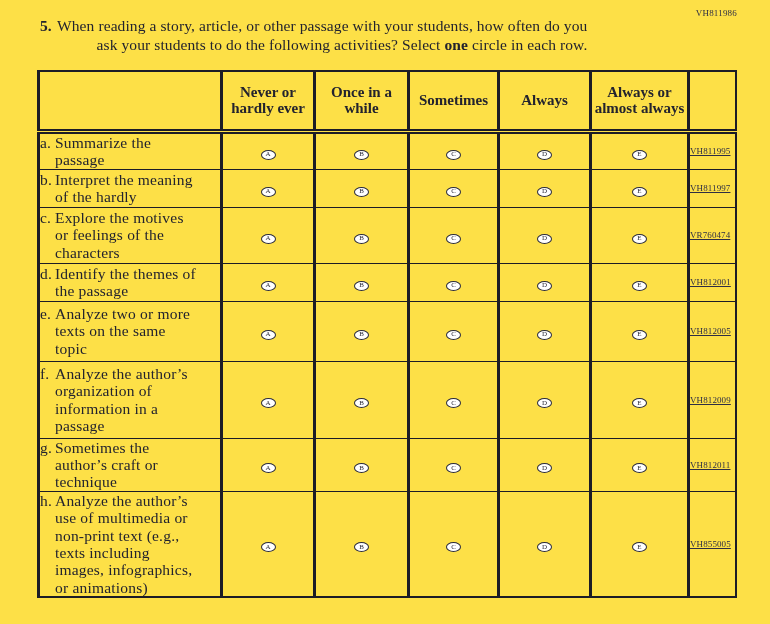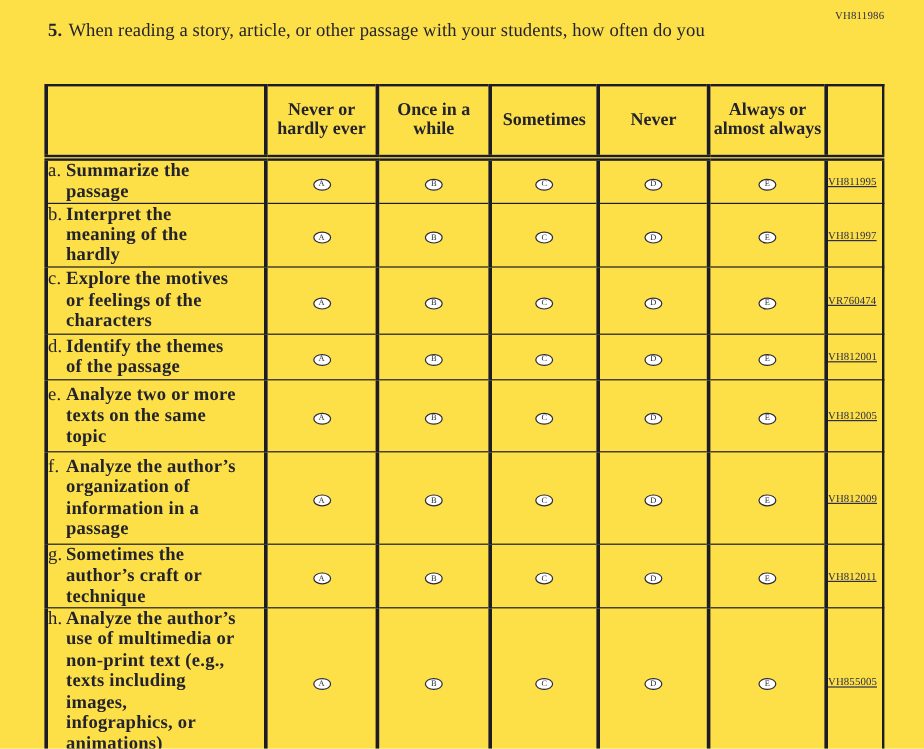--- a/index.html
+++ b/index.html
@@ -66,21 +66,21 @@
   }
   td.stem {
     vertical-align: top;
     font-size: 15.5px;
     line-height: 17.4px;
     letter-spacing: 0.2px;
     padding: 2px 0 2px 6px;
   }
   .stem-flex { display: flex; }
   .stem-label { flex: 0 0 15px; }
-  .stem-text { width: 142px; font-weight: bold; }
+  .stem-text { width: 142px; }
   td.bc { text-align: center; }
   .bubble {
     display: inline-flex;
     width: 15px;
     height: 10px;
     border: 1.2px solid #2a2a38;
     border-radius: 50%;
     align-items: center;
     justify-content: center;
     font-size: 7px;
@@ -104,40 +104,41 @@
 <body>
 
 <div class="page">
 
   <div class="top-code">VH811986</div>
 
   <div class="question">
     <span class="qnum">5.</span>
     <div>
       <div class="qline">When reading a story, article, or other passage with your students, how often do you</div>
+      <div class="qline"><span>ask your students to do the following activities? Select </span><b>one</b><span> circle in each row.</span></div>
     </div>
   </div>
 
   <table class="grid">
     <colgroup>
       <col style="width:183px">
         <col style="width:93px">
         <col style="width:94px">
         <col style="width:90px">
         <col style="width:92px">
         <col style="width:98px">
         <col style="width:47px">
     </colgroup>
     <thead>
       <tr class="header-row" style="height:60px">
         <th></th>
         <th>Never or hardly ever</th>
         <th>Once in a while</th>
         <th>Sometimes</th>
-        <th>Never</th>
+        <th>Always</th>
         <th>Always or almost always</th>
         <th></th>
       </tr>
     </thead>
     <tbody>
       <tr style="height:38px">
         <td class="stem">
             <div class="stem-flex">
               <span class="stem-label">a.</span>
               <span class="stem-text">Summarize the passage</span>

